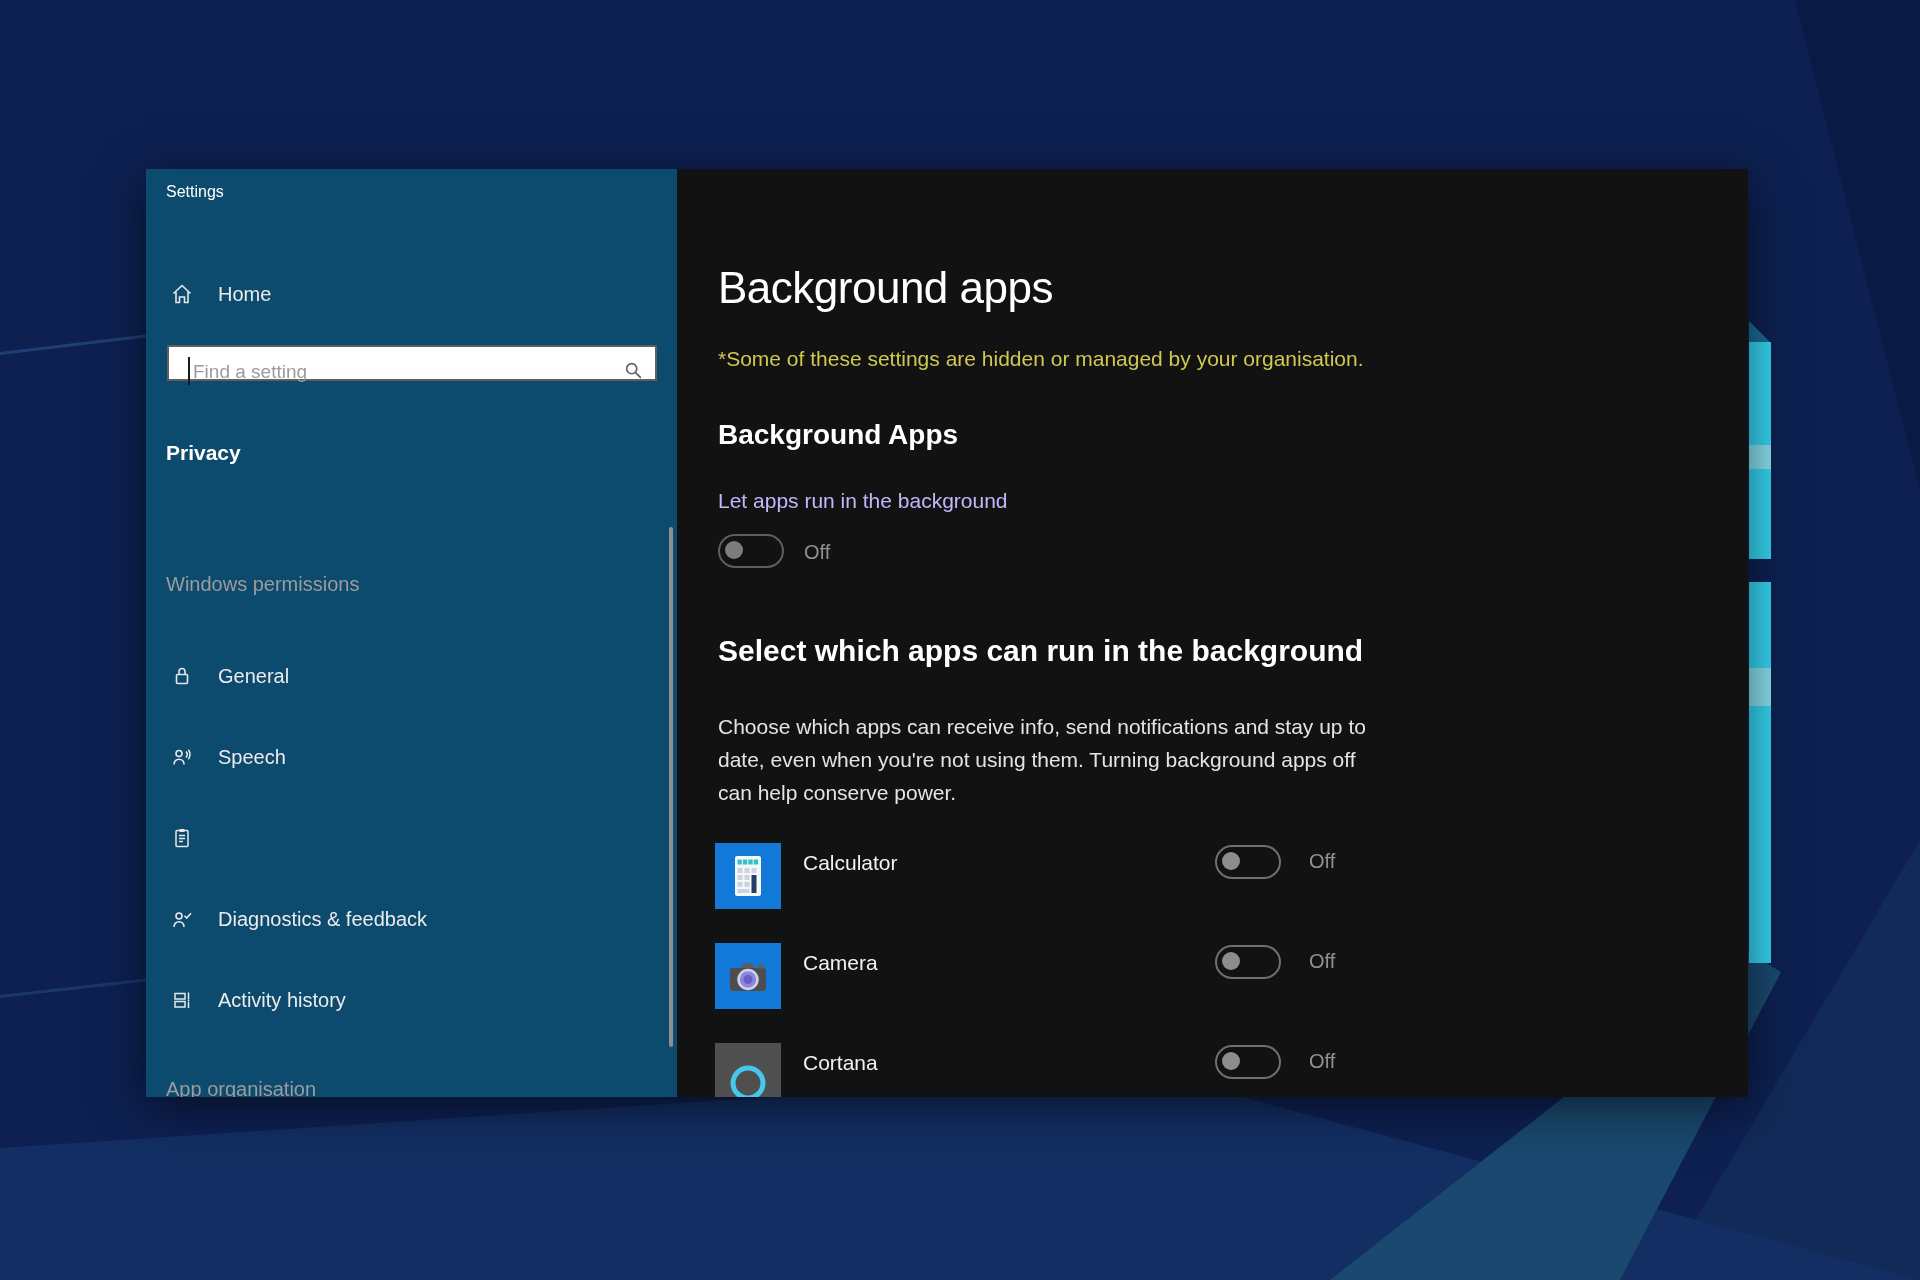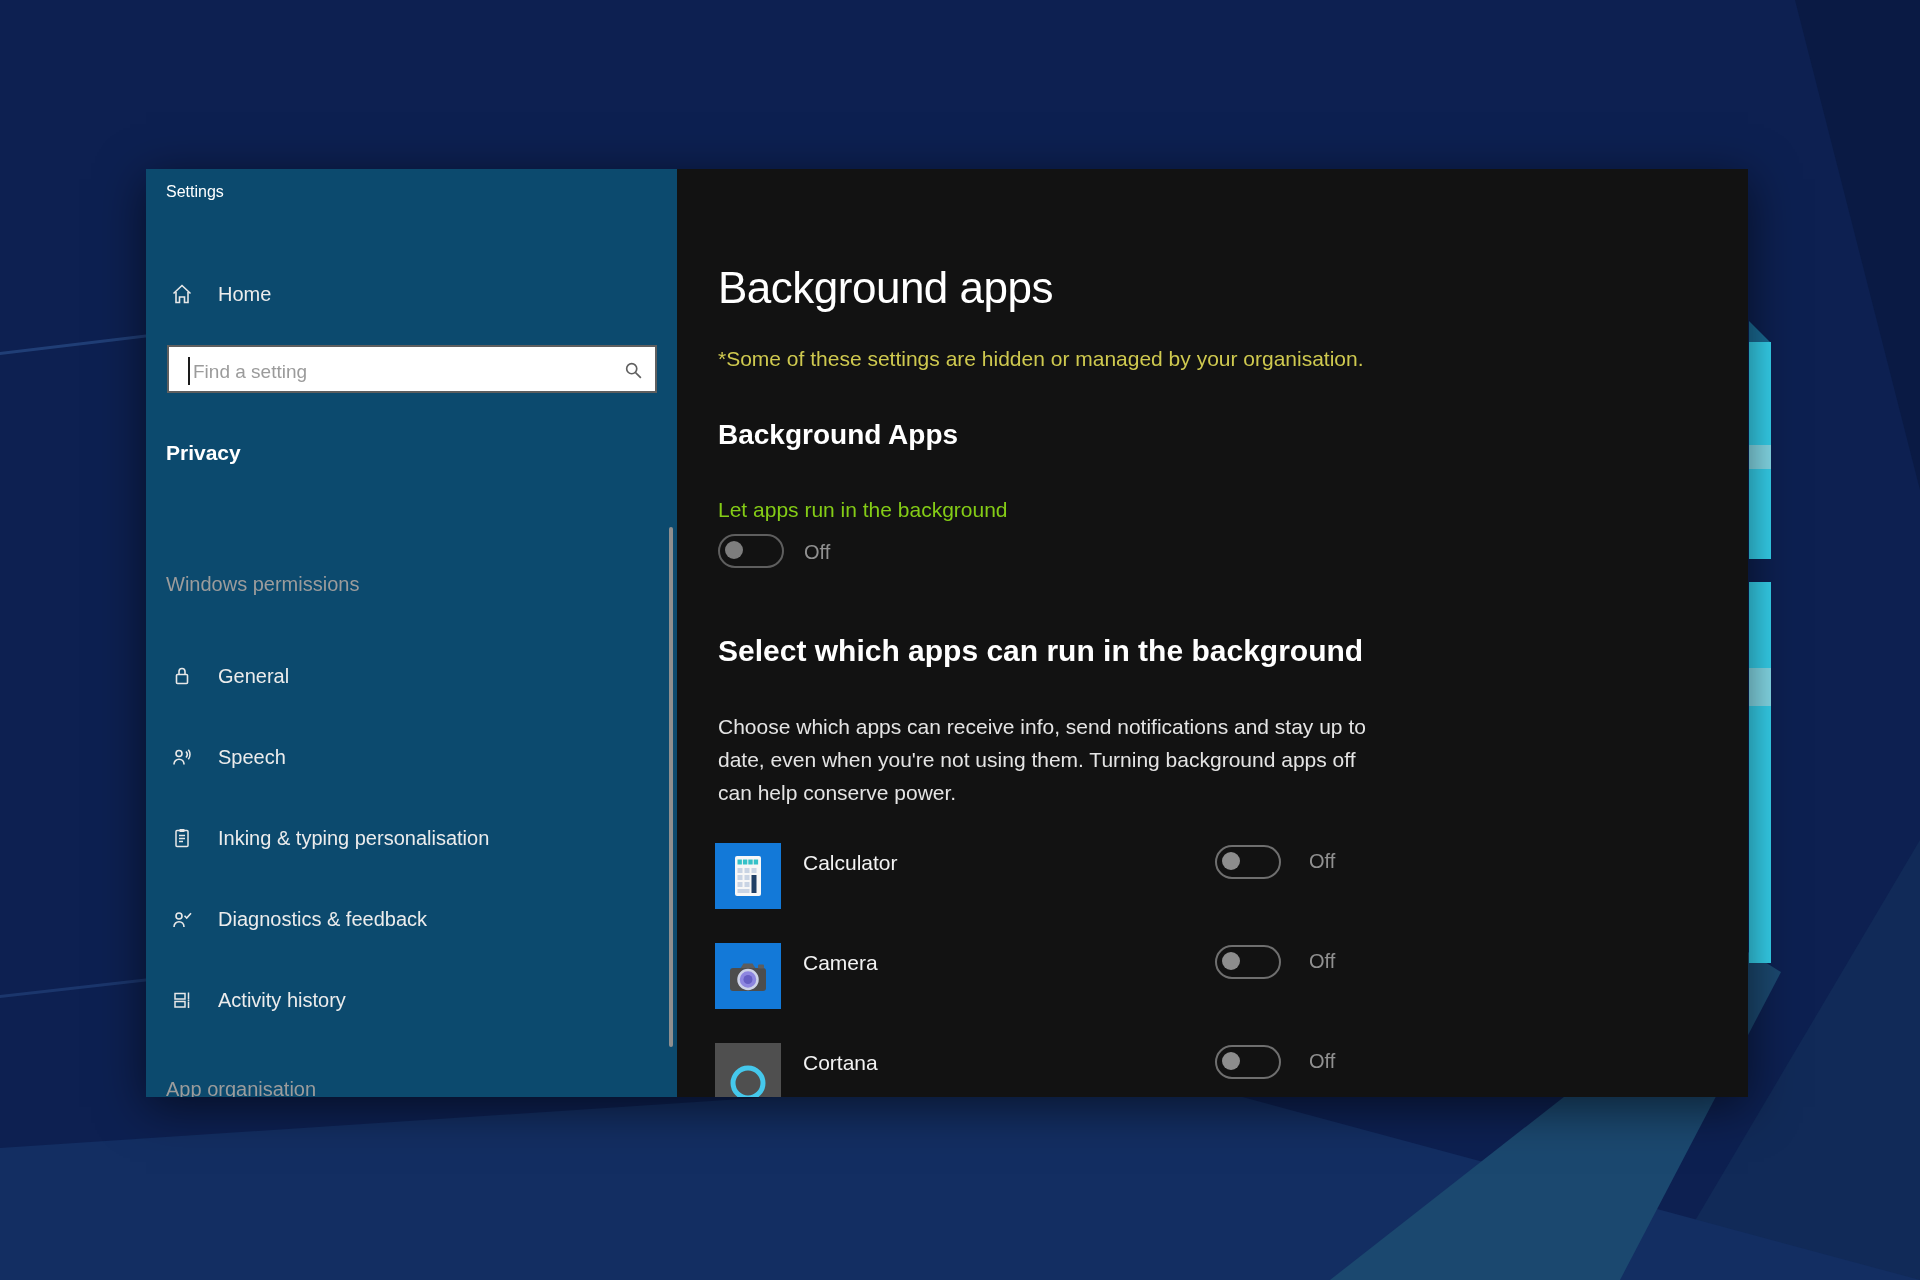--- a/index.html
+++ b/index.html
@@ -26,34 +26,34 @@
   #sidebar{position:absolute;left:0;top:0;width:531px;height:928px;background:#0c4a6e;}
   #content{position:absolute;left:531px;top:0;width:1071px;height:928px;background:#121212;}
 
   
   .app-title{position:absolute;left:20px;top:14px;font-size:16px;color:#fff;}
   .side-row{position:absolute;left:0;width:531px;height:40px;cursor:default;}
   .side-row .ico{position:absolute;left:24px;top:8px;width:24px;height:24px;}
   .side-row .lbl{position:absolute;left:72px;top:0;line-height:40px;font-size:20px;color:#ececec;white-space:nowrap;}
   .section-hdr{position:absolute;left:20px;font-size:20px;color:#9c9c9c;white-space:nowrap;}
   .cat-title{position:absolute;left:20px;top:272px;font-size:21px;font-weight:bold;color:#fff;}
-  #searchbox{position:absolute;left:21px;top:176px;width:490px;height:48px;background:#fff;
+  #searchbox{position:absolute;left:21px;top:176px;width:490px;height:36px;background:#fff;
     border:2px solid #5f5f5f;box-sizing:border-box;}
   #searchbox input{position:absolute;left:22px;top:0;width:400px;height:48px;border:none;outline:none;
     font-size:19px;color:#222;background:transparent;font-family:inherit;}
   #searchbox input::placeholder{color:#9b9b9b;opacity:1;}
   .caret{position:absolute;left:19px;top:10px;width:2px;height:28px;background:#1a1a1a;}
   .mag{position:absolute;right:10px;top:13px;width:22px;height:22px;}
   #scrollbar{position:absolute;left:523px;top:358px;width:4px;height:520px;background:#8f8f8f;border-radius:2px;}
 
   
   .page-title{position:absolute;left:41px;top:94px;font-size:44px;font-weight:300;color:#fff;letter-spacing:-.5px;}
   .org-note{position:absolute;left:41px;top:178px;font-size:21px;color:#cfc94f;}
   .grp-hdr{position:absolute;left:41px;top:250px;font-size:28px;font-weight:600;color:#fff;}
-  .master-lbl{position:absolute;left:41px;top:329px;font-size:21px;color:#84cc16;}
+  .master-lbl{position:absolute;left:41px;top:320px;font-size:21px;color:#c4b5fd;}
   .sel-hdr{position:absolute;left:41px;top:465px;font-size:30px;font-weight:600;color:#fff;}
   .desc{position:absolute;left:41px;top:541px;width:780px;font-size:21px;line-height:33px;color:#e4e4e4;white-space:pre-line;}
 
   .toggle{position:absolute;width:62px;height:30px;border:2px solid #6f6f6f;border-radius:17px;cursor:pointer;}
   .toggle .knob{position:absolute;left:5px;top:5px;width:18px;height:18px;border-radius:50%;background:#8d8d8d;}
   .toggle.dim{border-color:#5e5e5e;}
   .toggle.dim .knob{background:#7d7d7d;}
   .t-state{position:absolute;font-size:20px;color:#909090;}
 
   .app-row{position:absolute;left:0;width:1071px;height:100px;}
@@ -137,21 +137,20 @@
 
       <div class="side-row" style="top:649px;">
         <span class="ico">
           <svg viewBox="0 0 24 24" width="24" height="24" fill="none" stroke="#e8e8e8" stroke-width="1.5">
             <rect x="6" y="4.5" width="12" height="16" rx="1"></rect>
             <rect x="9.5" y="3" width="5" height="3" rx="0.5" fill="#e8e8e8" stroke="none"></rect>
             <path d="M9 9.5 h6 M9 12.5 h6 M9 15.5 h4"></path>
             <path d="M7.6 9.5 h0.01 M7.6 12.5 h0.01 M7.6 15.5 h0.01" stroke-width="1.8"></path>
           </svg>
         </span>
-        <span class="lbl">Inking &amp; typing personalisation</span>
       </div>
 
       <div class="side-row" style="top:730px;">
         <span class="ico">
           <svg viewBox="0 0 24 24" width="24" height="24" fill="none" stroke="#e8e8e8" stroke-width="1.6">
             <circle cx="9" cy="9" r="3"></circle>
             <path d="M4 20 c0-3.3 2.3-5.3 5-5.3 2.8 0 5 2 5 5.3"></path>
             <path d="M14.5 8.8 l2.2 2.2 L21 6.3"></path>
           </svg>
         </span>

